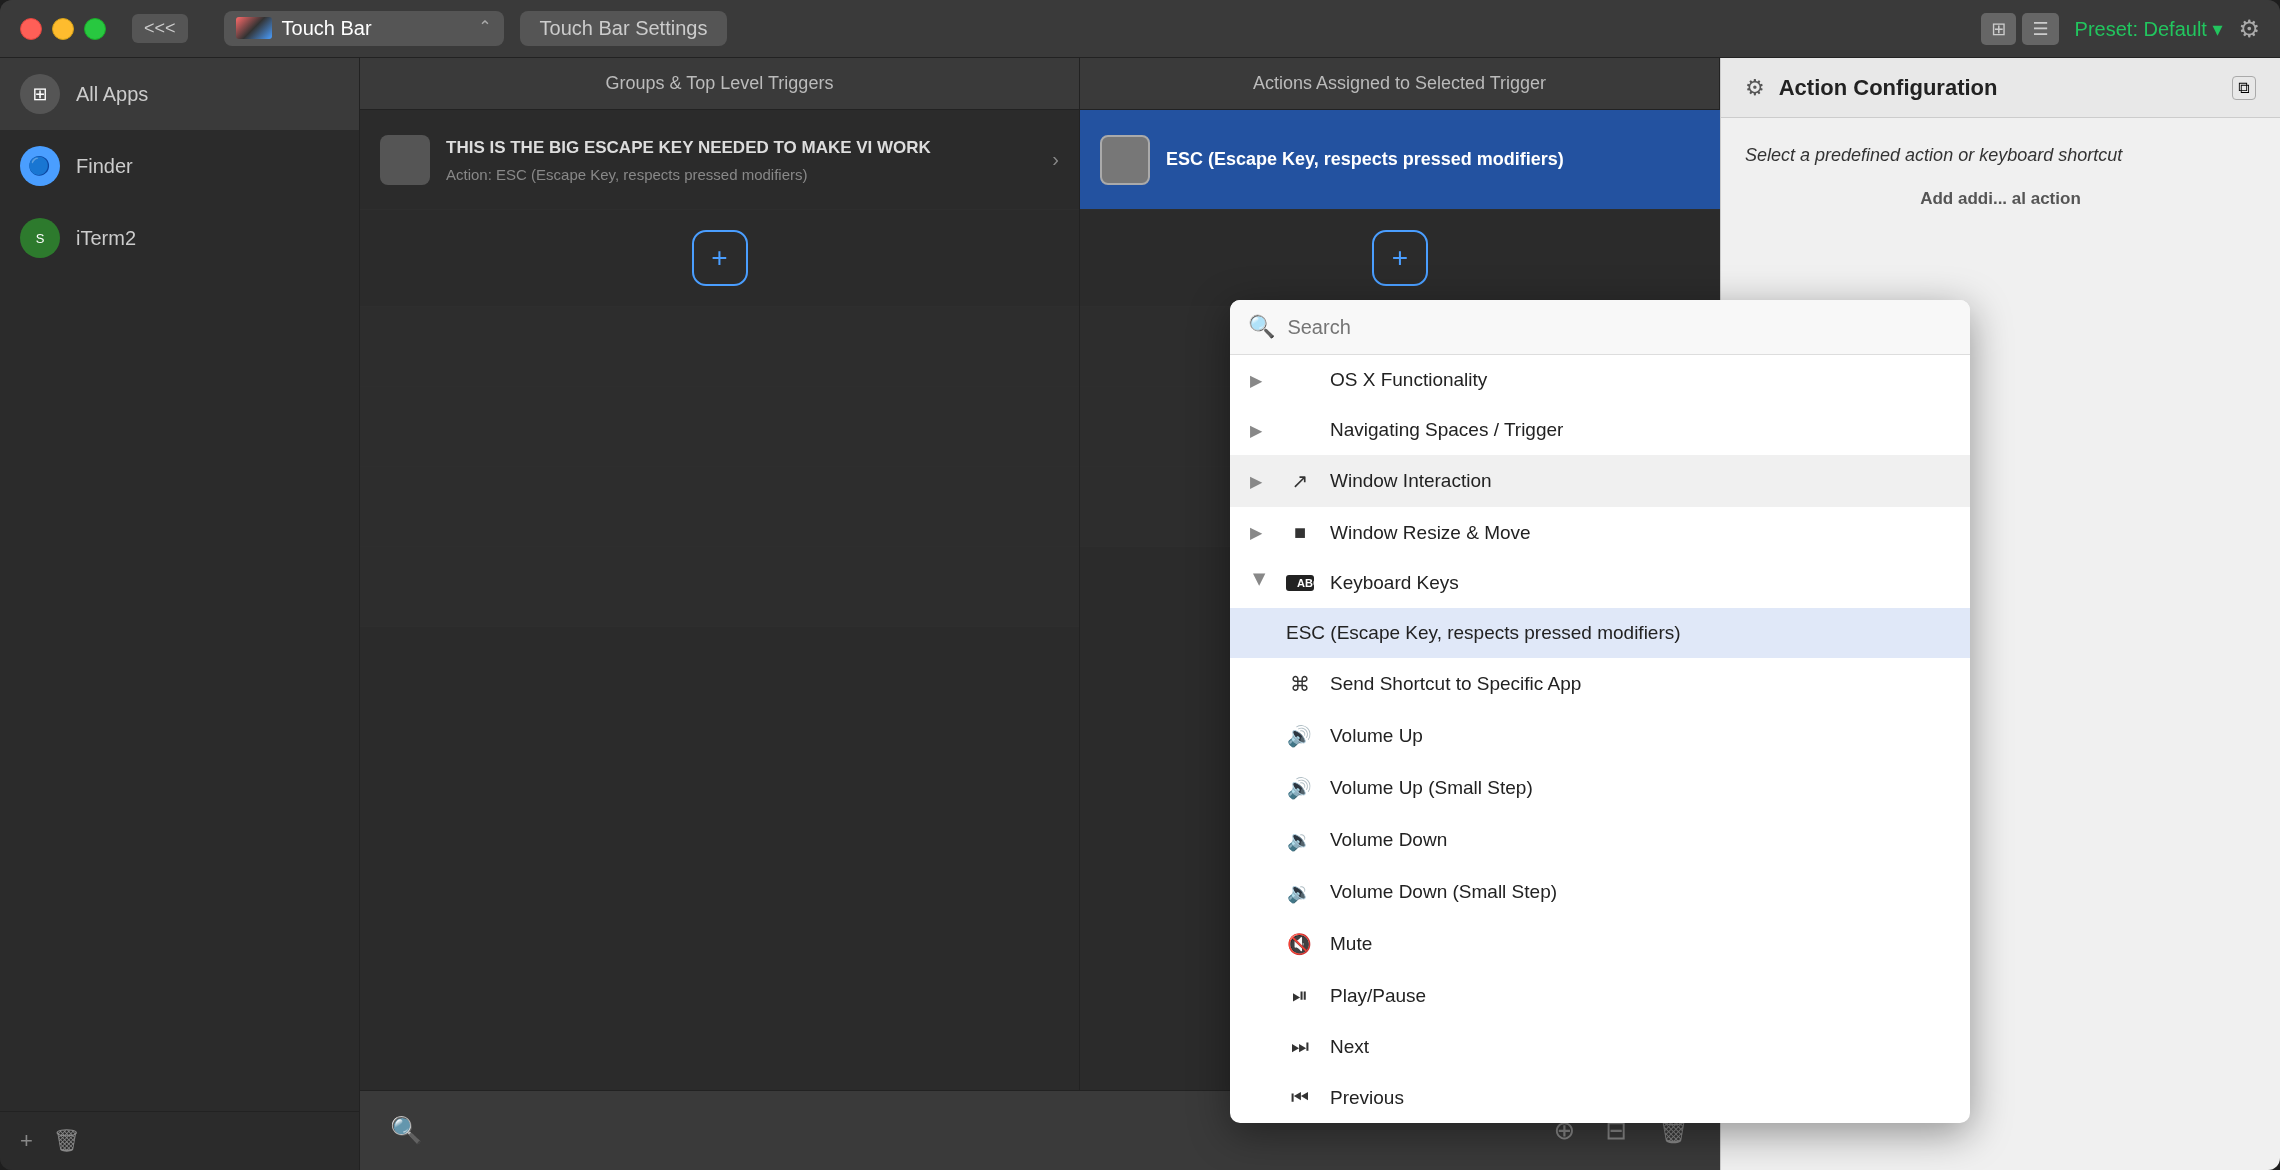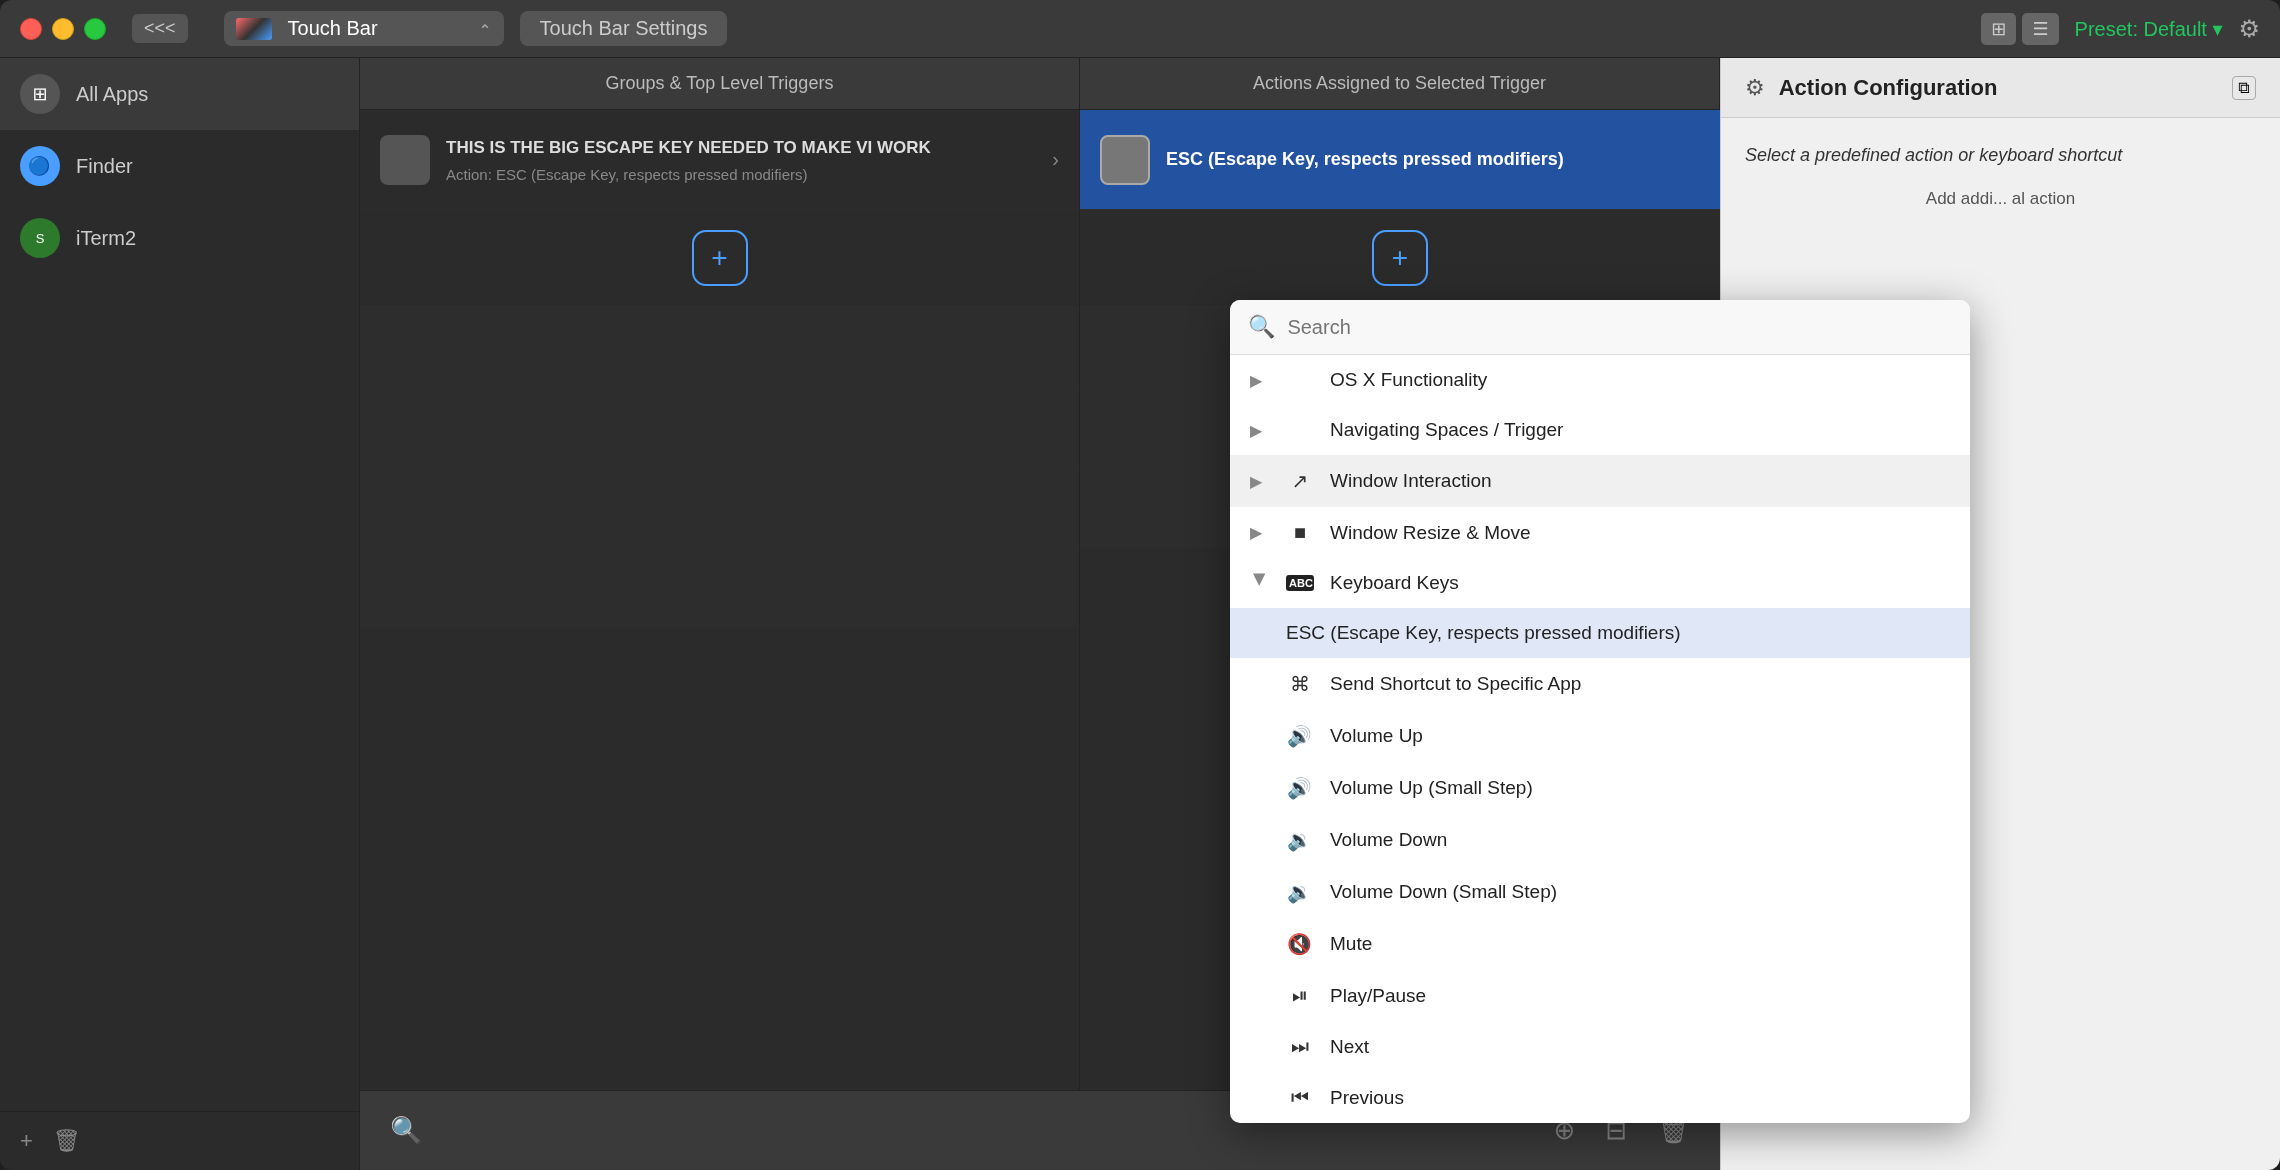--- a/index.html
+++ b/index.html
@@ -58,25 +58,25 @@
       border-radius: 6px;
       color: #ccc;
       font-size: 18px;
       padding: 4px 12px;
       cursor: pointer;
       margin-left: 10px;
     }
 
     .touchbar-selector {
       display: flex;
-      align-items: flex-end;
+      align-items: flex-start;
       background: #555;
       border-radius: 8px;
       padding: 6px 12px;
-      gap: 16px;
+      gap: 10px;
       margin-left: 20px;
       min-width: 280px;
     }
 
     .touchbar-icon {
       width: 36px;
       height: 22px;
       background: linear-gradient(135deg, #ff6b6b 0%, #333 50%, #4a9eff 100%);
       border-radius: 3px;
       flex-shrink: 0;
@@ -417,20 +417,21 @@
       color: #333;
       appearance: none;
       cursor: pointer;
     }
 
     .config-note {
       color: #555;
       font-size: 17px;
       margin-top: 14px;
       text-align: center;
+      font-weight: bold;
     }
 
     
     .dropdown-overlay {
       position: absolute;
       top: 300px;
       left: 1230px;
       width: 740px;
       background: #fff;
       border-radius: 10px;
@@ -661,21 +662,21 @@
   </div>
 
   <div class="dropdown-item">
     <span class="dropdown-arrow">▶</span>
     <span class="dropdown-icon">■</span>
     <span>Window Resize &amp; Move</span>
   </div>
 
   <div class="dropdown-item">
     <span class="dropdown-arrow down">▶</span>
-    <span class="dropdown-icon" style="background:#222;color:#fff;font-size:11px;font-weight:bold;padding:2px 3px;border-radius:3px;">ABC</span>
+    <span class="dropdown-icon" style="background:#222;color:#fff;font-size:11px;font-weight:bold;padding:2px 11px;border-radius:3px;">ABC</span>
     <span>Keyboard Keys</span>
   </div>
 
   <div class="dropdown-item sub-item selected">
     <span>ESC (Escape Key, respects pressed modifiers)</span>
   </div>
 
   <div class="dropdown-item sub-item">
     <span class="dropdown-icon">⌘</span>
     <span>Send Shortcut to Specific App</span>

